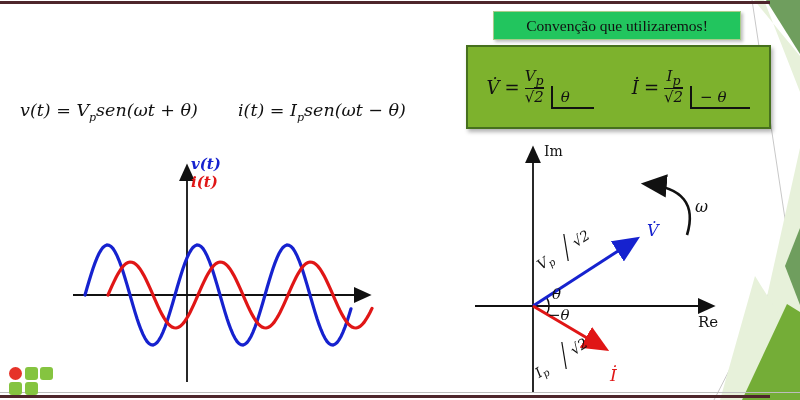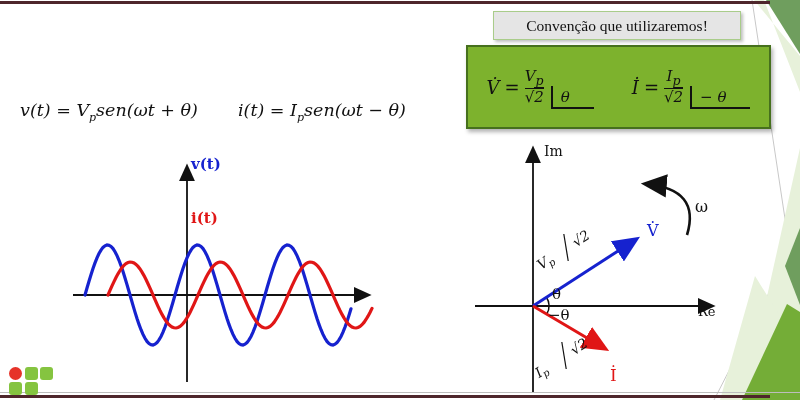--- a/index.html
+++ b/index.html
@@ -5,21 +5,21 @@
   html,body{margin:0;padding:0;}
   body{width:800px;height:400px;position:relative;background:#ffffff;overflow:hidden;
        font-family:"Liberation Serif",serif;}
   .abs{position:absolute;}
   svg{position:absolute;left:0;top:0;}
   
   .top-rule{left:0;top:1px;width:770px;height:3px;background:#4e262b;}
   .bottom-rule{left:0;top:395px;width:770px;height:3px;background:#4e262b;}
   .hairline{left:0;top:392px;width:800px;height:1px;background:#bdbdbd;}
   
-  .title-box{left:493px;top:11px;width:246px;height:27px;background:#e5e5e5;
+  .title-box{left:493px;top:11px;width:246px;height:27px;background:#22c55e;
      border:1.5px solid #a9cc8a;box-shadow:2px 2px 3px rgba(0,0,0,.25);
      display:flex;align-items:center;justify-content:center;
      font-size:15.5px;color:#111;}
   
   .green-box{left:466px;top:45px;width:301px;height:80px;background:#7db22d;
      border:2px solid #46701d;box-shadow:2px 3px 4px rgba(0,0,0,.3);
      display:flex;align-items:center;justify-content:center;gap:38px;}
   .math{font-family:"DejaVu Serif",serif;font-style:italic;color:#111;}
   .formula{display:flex;align-items:center;font-size:18px;}
   .formula .sym{margin-right:5px;}
@@ -28,25 +28,25 @@
         font-size:15px;}
   .frac .den{border-top:1.8px solid #111;padding-top:1px;margin-top:1px;}
   .rootval{border-top:1.6px solid #111;}
   .angle{display:inline-block;border-left:2.5px solid #111;border-bottom:2.5px solid #111;
      padding:2px 24px 1px 8px;margin-left:7px;transform:translateY(10px);font-size:15px;}
   
   .teq{top:100px;font-size:17.5px;white-space:pre;}
   .teq sub{font-size:11px;}
   .veq{left:20px;} .ieq{left:238px;text-align:right;}
   
-  .lbl{font-family:"DejaVu Serif",serif;color:#111;}
+  .lbl{font-family:"DejaVu Serif",serif;font-style:italic;color:#111;}
   .vt{left:191px;top:155px;font-size:15px;font-weight:bold;color:#1622cf;}
-  .it{left:191px;top:173px;font-size:15px;font-weight:bold;color:#e01616;margin-top:36px;}
+  .it{left:191px;top:173px;font-size:15px;font-weight:bold;color:#e01616;}
   .im{left:544px;top:143px;font-size:14px;font-style:normal;}
-  .re{left:698px;top:304px;font-size:13px;font-style:normal;}
+  .re{left:698px;top:313px;font-size:15px;font-style:normal;}
   .omega{left:695px;top:197px;font-size:16px;}
   .vdot{left:647px;top:221px;font-size:16px;color:#1622cf;}
   .idot{left:610px;top:365px;font-size:17px;color:#e01616;}
   .theta{left:552px;top:285px;font-size:15px;}
   .ntheta{left:548px;top:306px;font-size:15px;}
   
   .logo-dot{width:13px;height:13px;border-radius:50%;background:#e63329;}
   .logo-sq{width:13px;height:13px;border-radius:3px;background:#85c440;}
   .svgmath{font-family:"DejaVu Serif",serif;font-style:italic;font-size:14px;fill:#111;}
 </style>

